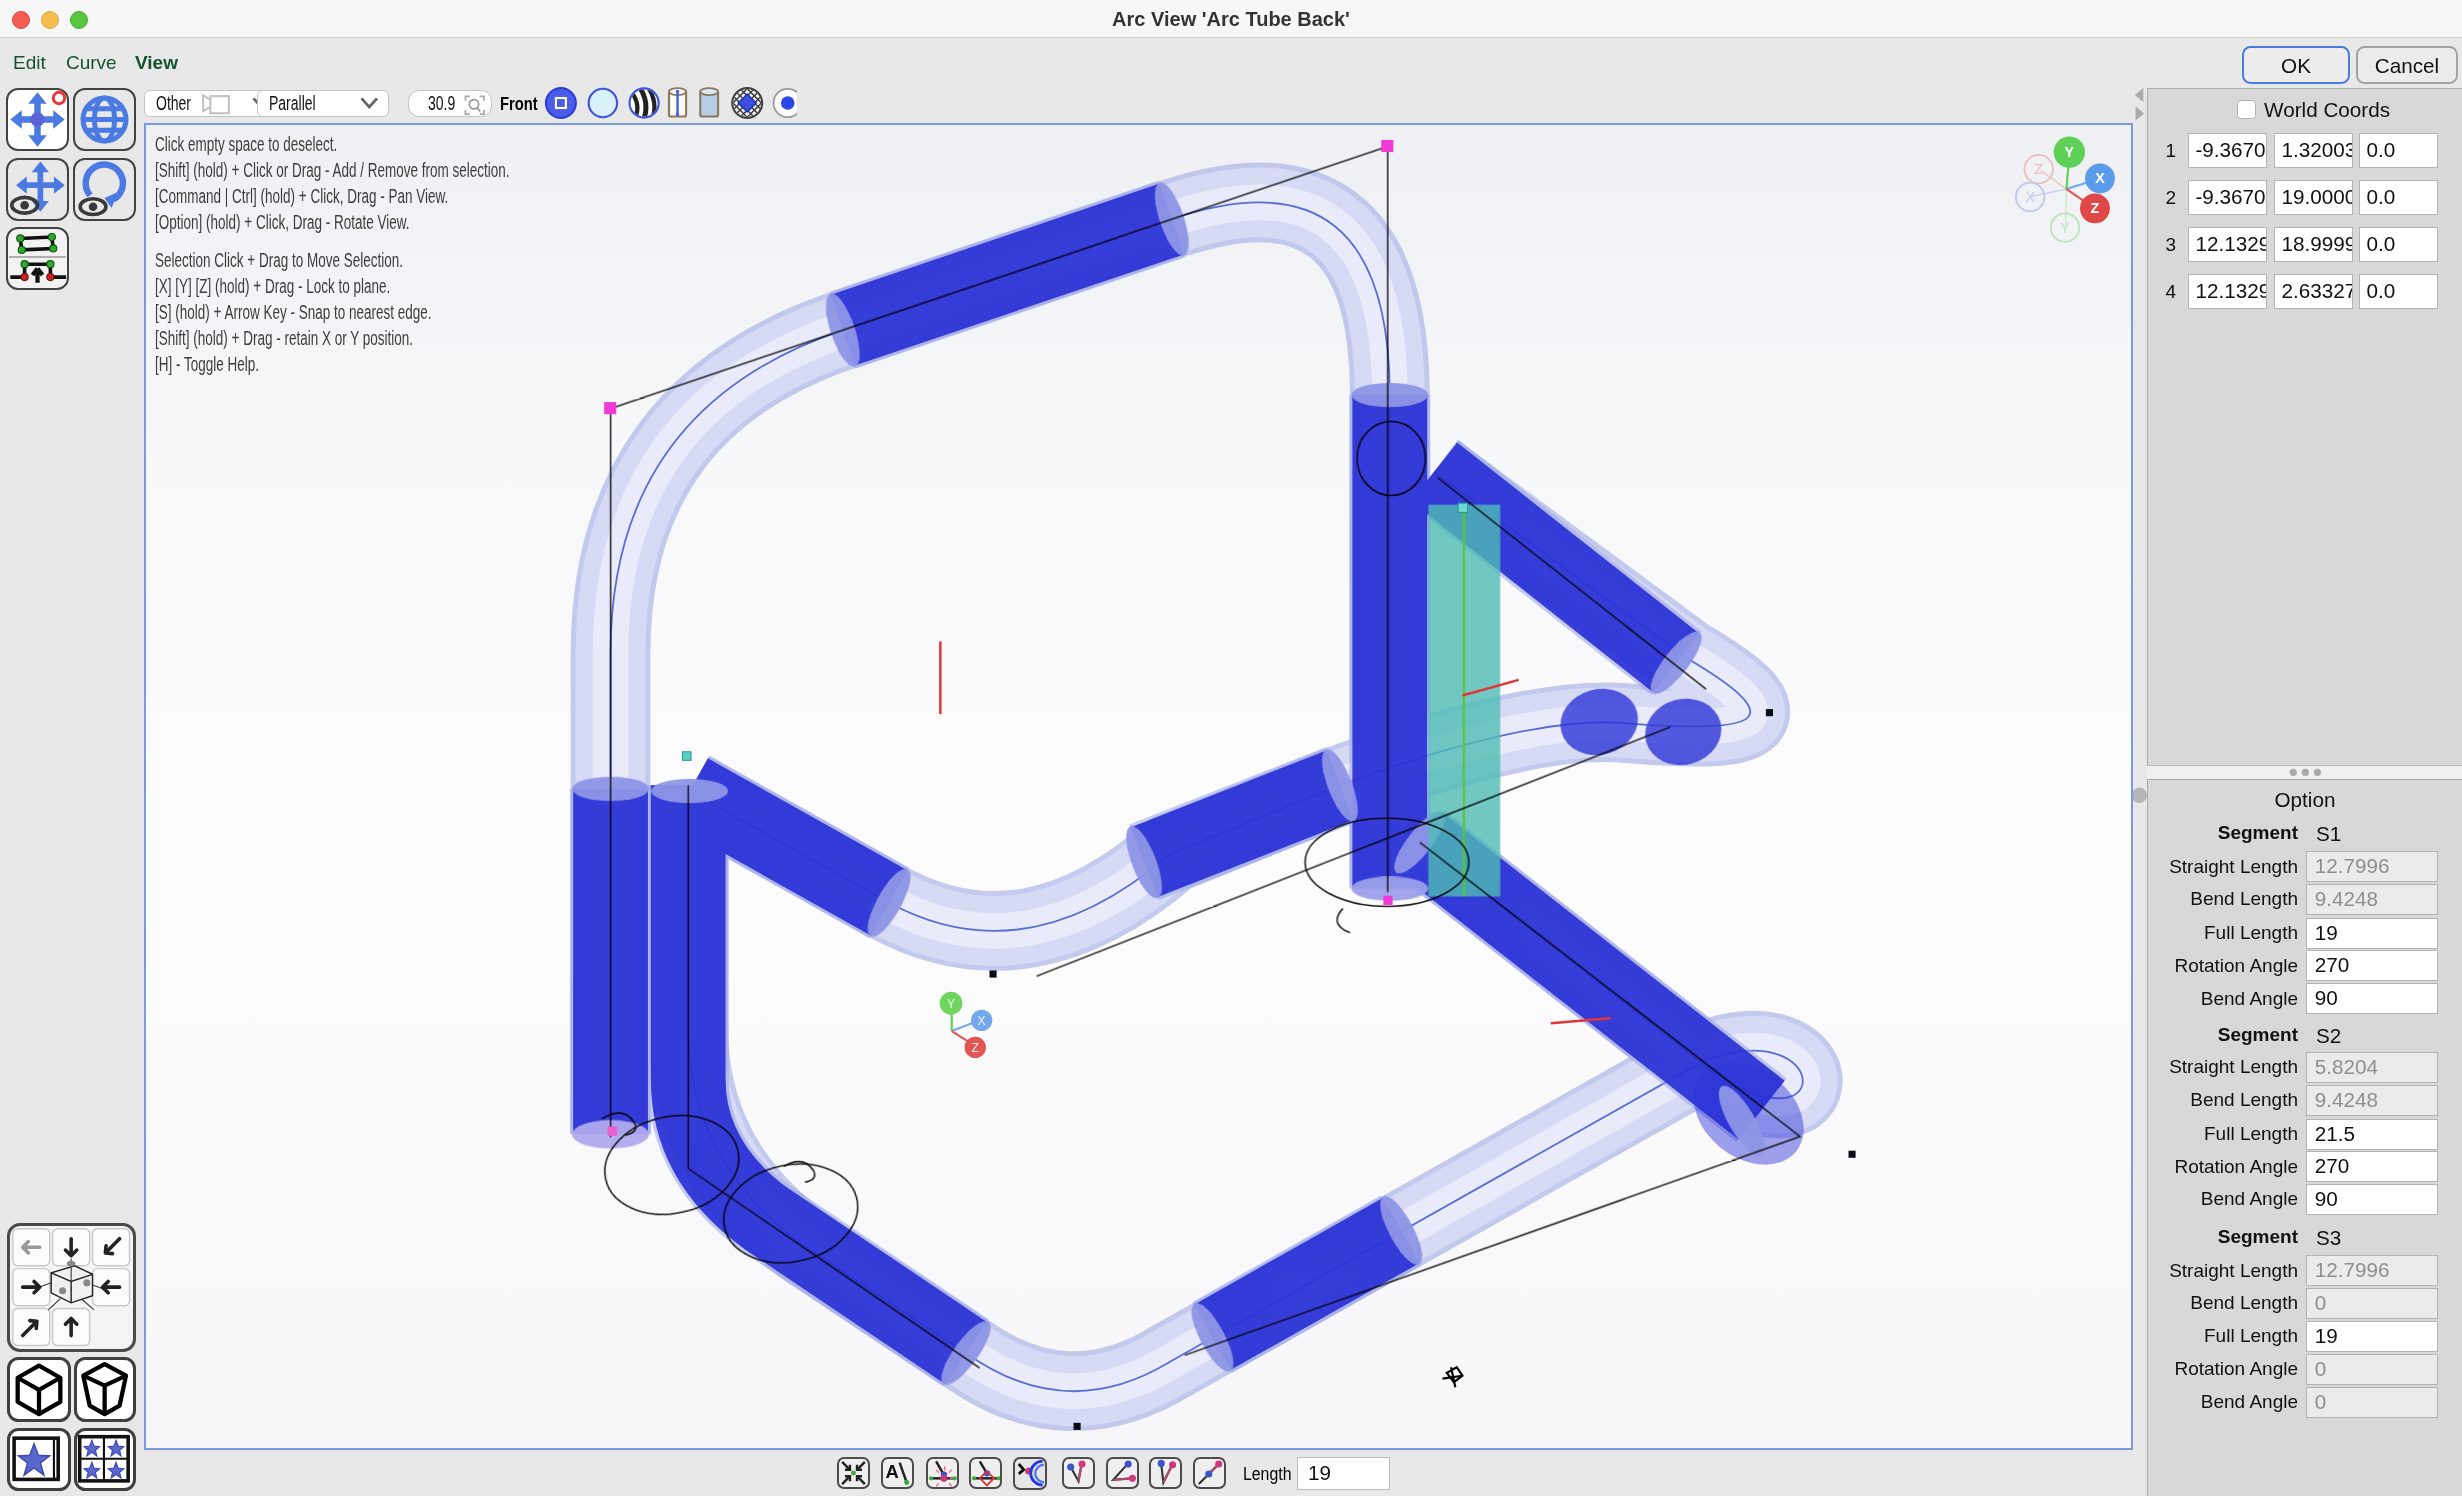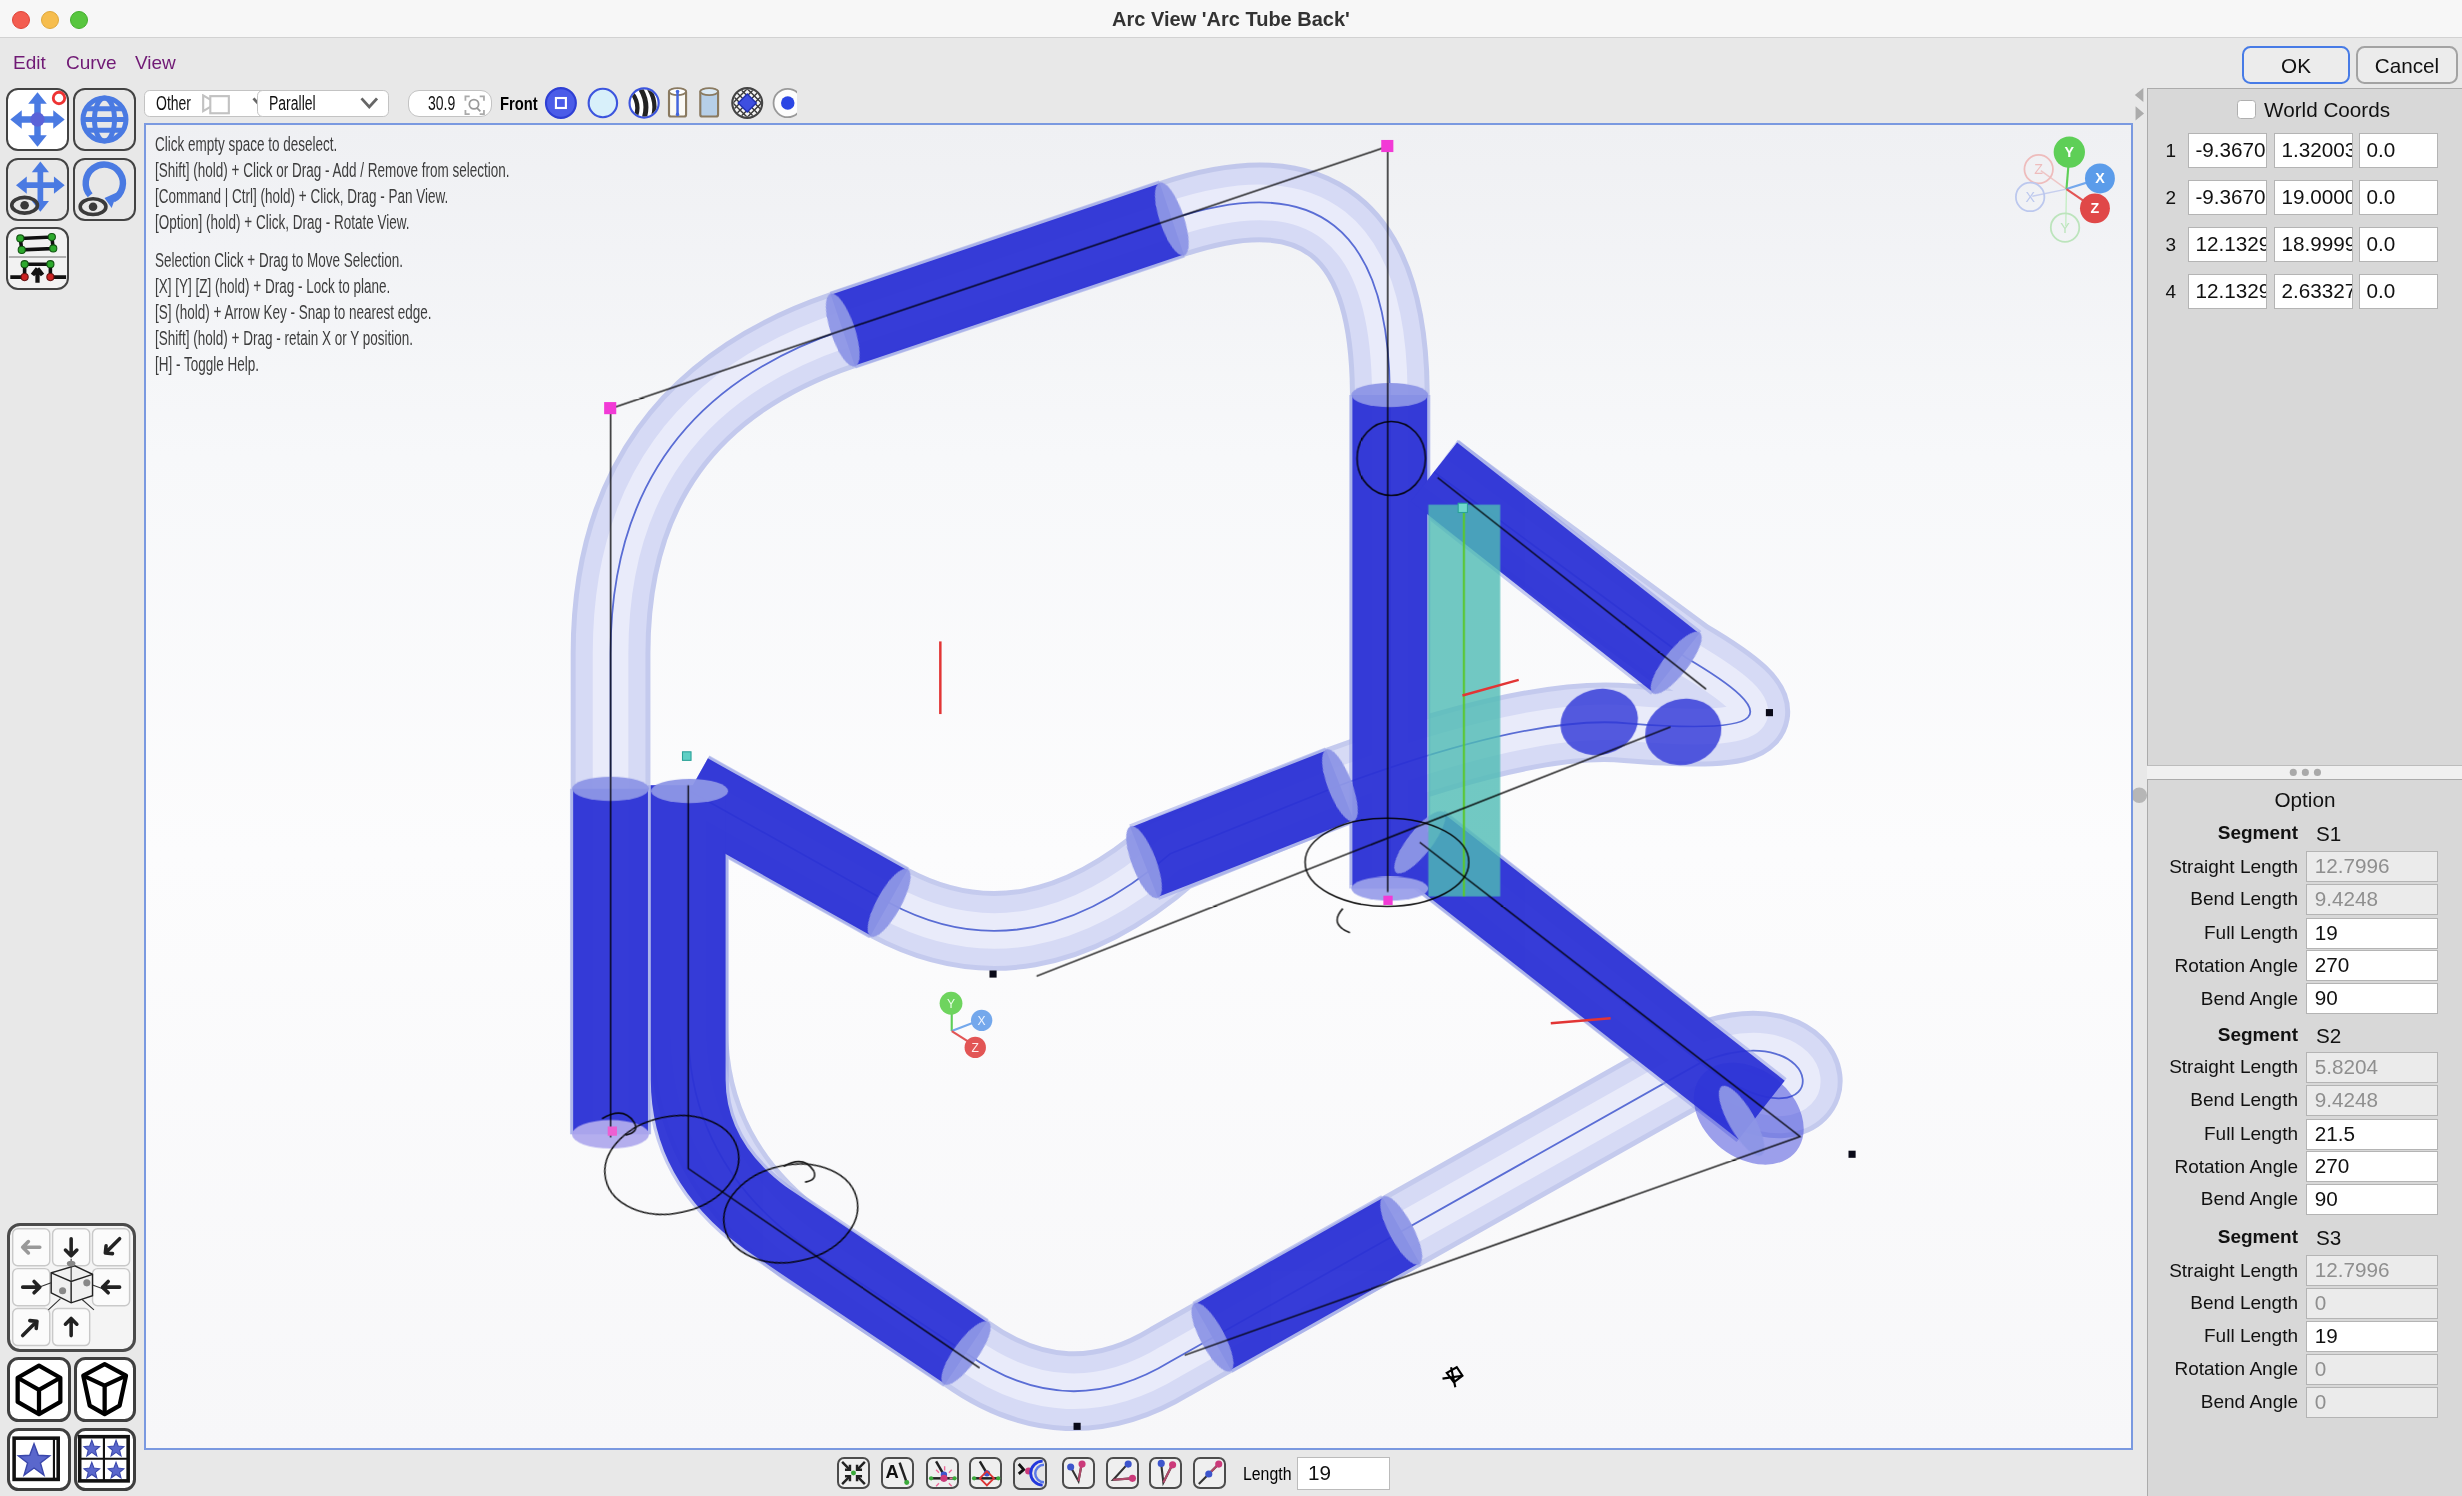--- a/index.html
+++ b/index.html
@@ -7,21 +7,21 @@
   font-family:"Liberation Sans", sans-serif; }
 .abs { position:absolute; }
 
 #titlebar { position:absolute; left:0; top:0; width:2462px; height:38px;
   background:#f7f7f7; border-bottom:0.7px solid #d2d2d2; }
 #titlebar .title { position:absolute; left:0; right:0; top:0; height:38px;
   text-align:center; line-height:38px; font-size:20px; font-weight:bold; color:#333; }
 .tl { position:absolute; top:11.4px; width:18px; height:18px; border-radius:50%; }
 
 #menurow { position:absolute; left:0; top:38px; width:2462px; height:49px; background:#e8e8e8; }
-.menuitem { position:absolute; top:0; height:49px; line-height:49px; font-size:19px; color:#701a75; }
+.menuitem { position:absolute; top:0; height:49px; line-height:49px; font-size:19px; color:#14532d; }
 .pushbtn { position:absolute; top:46px; height:38px; background:#ececec;
   border-radius:8.5px; font-size:20.7px; color:#111; text-align:center; line-height:36px; }
 
 .toolbtn { position:absolute; background:#e8e8e8; border:2.8px solid #434343; border-radius:12px; }
 .toolbtn.sel { background:#ffffff; }
 
 .dd { position:absolute; top:90px; height:27px; background:#ffffff;
   border:1.4px solid #c3c3c3; border-radius:5.7px; font-size:20px; color:#111; }
 .ddtext { position:absolute; left:10.7px; top:0.7px; line-height:23.5px; display:inline-block; transform:scaleX(0.7); transform-origin:0 50%; }
 
@@ -50,21 +50,21 @@
 <div id="titlebar">
   <div class="tl" style="left:12px; background:#f35d50; border:0.7px solid #e04438;"></div>
   <div class="tl" style="left:41px; background:#f6bd4e; border:0.7px solid #e0a83a;"></div>
   <div class="tl" style="left:70px; background:#58c63f; border:0.7px solid #44b02e;"></div>
   <div class="title">Arc View 'Arc Tube Back'</div>
 </div>
 
 <div id="menurow">
   <div class="menuitem" style="left:13px;">Edit</div>
   <div class="menuitem" style="left:66px;">Curve</div>
-  <div class="menuitem" style="left:135px;">View</div>
+  <div class="menuitem" style="left:135px;font-weight:bold;">View</div>
 </div>
 <div class="pushbtn" style="left:2242px; width:108px; border:2.8px solid #477be6;">OK</div>
 <div class="pushbtn" style="left:2356px; width:102px; border:2.1px solid #a3a3a3;">Cancel</div>
 
 <svg class="abs" style="left:2132px; top:85px;" width="14.2" height="37" viewBox="0 0 20 52">
   <path d="M16 4 L4 14 L16 24 Z" fill="#ababab"></path>
   <path d="M5 30 L17 40 L5 50 Z" fill="#ababab"></path>
 </svg>
 <svg class="abs" style="left:2130px; top:786px;" width="18.5" height="18.5" viewBox="0 0 26 26">
   <circle cx="13" cy="13" r="11" fill="#b6b6b6"></circle>

